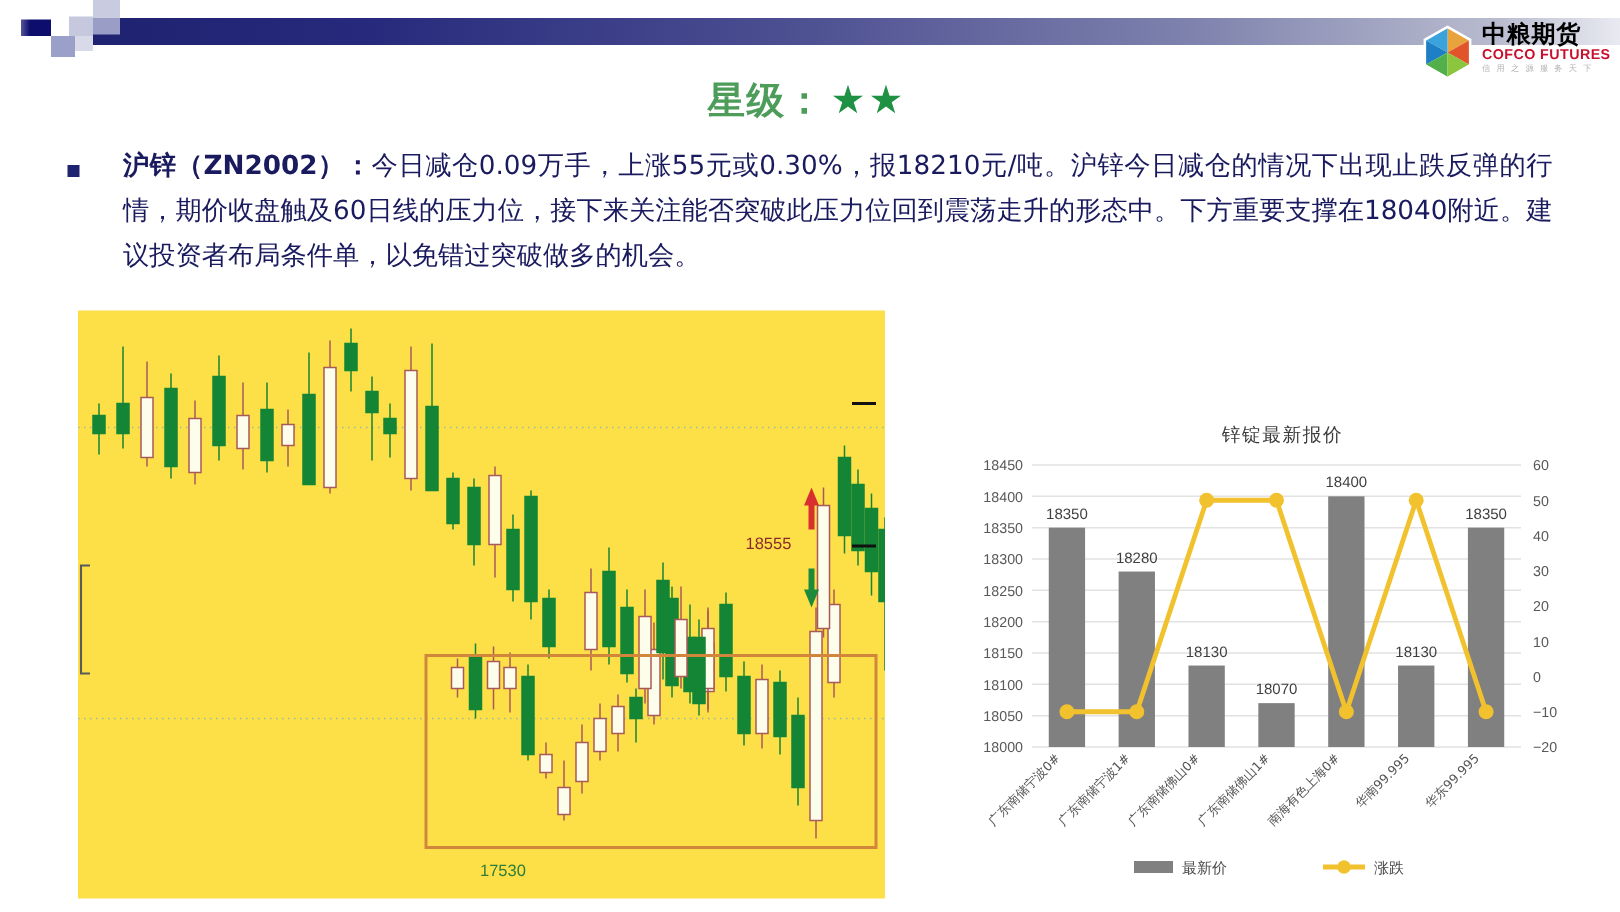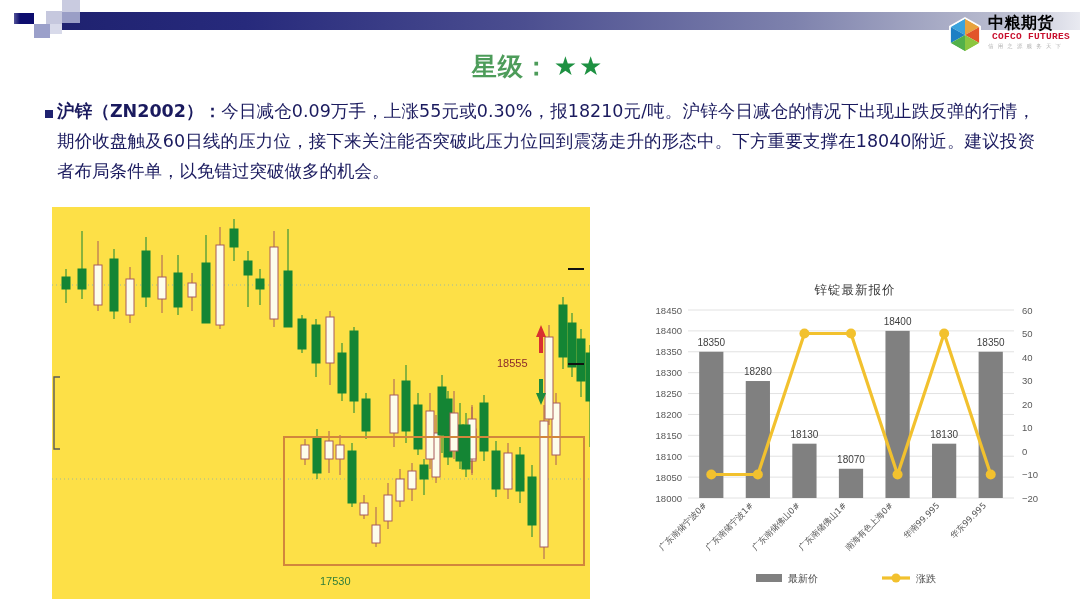--- a/index.html
+++ b/index.html
@@ -26,34 +26,34 @@
   .hd-sq.s7{left:50px;top:24px;width:12px;height:10px;background:#d8daea;}
   .hd-fade{position:absolute;left:0;top:0;width:20px;height:40px;background:linear-gradient(to right,#ffffff,rgba(255,255,255,0));}
 
   
   #brand-logo{position:absolute;left:946px;top:14px;width:128px;height:46px;}
   #logo-mark{position:absolute;left:0;top:2px;width:38px;height:38px;}
   #logo-text{position:absolute;left:42px;top:0px;width:86px;}
   .logo-cn{color:#000000;font-size:16px;font-weight:bold;letter-spacing:0.5px;line-height:17px;
            font-family:"DejaVu Sans", sans-serif;}
   .logo-en{color:#c8102e;font-size:9.5px;font-weight:bold;letter-spacing:0.3px;line-height:11px;
-           font-family:Liberation Mono, monospace;text-align:center;}
+           font-family:Liberation Sans, sans-serif;}
   .logo-sub{color:#b3b3b3;font-size:5.5px;letter-spacing:1.2px;line-height:8px;
             font-family:"DejaVu Sans", sans-serif;}
 
   
   #star-rating{position:absolute;left:0;top:50px;width:1076px;text-align:center;}
   #star-rating-label{display:inline-block;color:#4d9c5a;font-size:25px;font-weight:bold;
       font-family:"DejaVu Sans", sans-serif;vertical-align:middle;letter-spacing:1px;}
   #star-rating-stars{display:inline-block;color:#1e9142;font-size:26px;vertical-align:middle;letter-spacing:2px;}
 
   
   #analysis-block{position:absolute;left:45px;top:96px;width:990px;}
   #bullet-marker{position:absolute;left:0px;top:14px;width:8px;height:8px;background:#1f2270;}
-  #analysis-text{margin-left:12px;font-size:17.5px;line-height:30px;color:#1a1a5e;
+  #analysis-text{margin-left:37px;font-size:17.5px;line-height:30px;color:#1a1a5e;
       text-align:justify;font-family:"DejaVu Sans", sans-serif;}
   #analysis-title{font-weight:bold;}
 
   
   #candlestick-chart{position:absolute;left:52px;top:207px;width:538px;height:392px;
       background:#fde047;overflow:hidden;}
   #candle-svg{display:block;}
 
   
   #bar-chart{position:absolute;left:632px;top:282px;width:446px;height:320px;}

